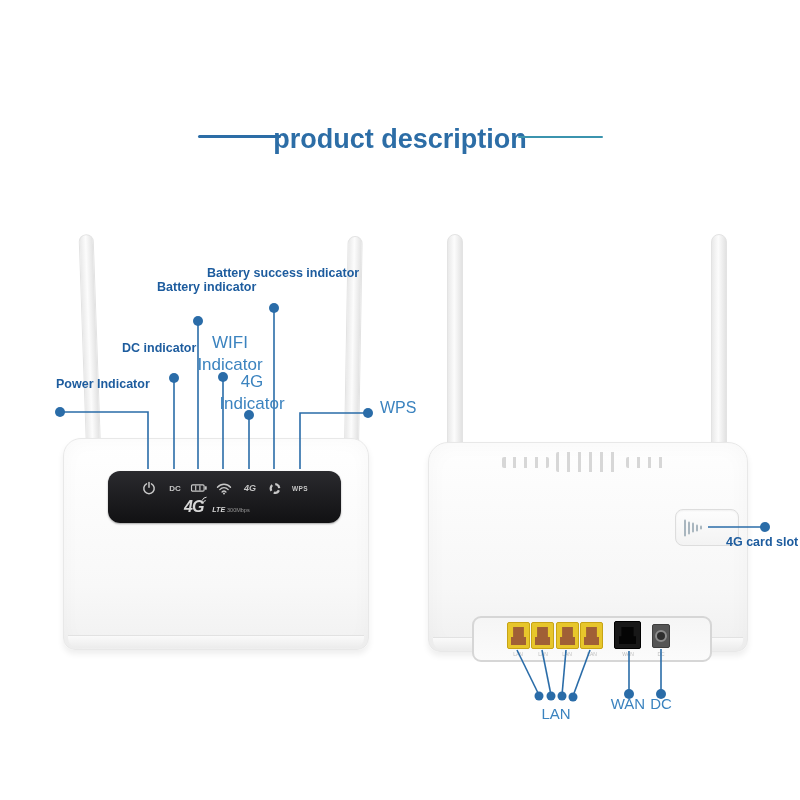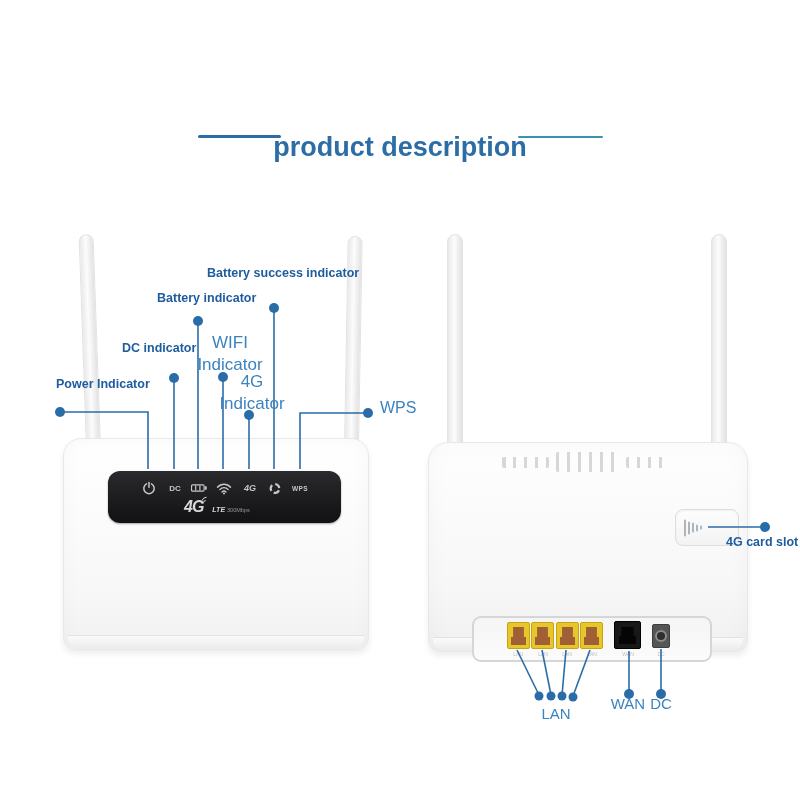--- a/index.html
+++ b/index.html
@@ -1,20 +1,20 @@
 <!DOCTYPE html>
 <html><head>
 <meta charset="utf-8">
 <style>
   html,body{margin:0;padding:0;background:#fff;}
   .canvas{position:relative;width:800px;height:800px;background:#ffffff;
           font-family:"Liberation Sans",sans-serif;overflow:hidden;}
 
   
-  .title{position:absolute;left:0;top:114px;width:800px;text-align:center;
+  .title{position:absolute;left:0;top:106px;width:800px;text-align:center;
          font-size:27px;font-weight:bold;color:#2c6da6;letter-spacing:0;}
   .rule{position:absolute;border-radius:2px;}
   .rule-left{left:198px;top:135px;width:83px;height:3px;background:#2c6da6;}
   .rule-right{left:518px;top:136px;width:85px;height:2px;background:#3b94ae;}
 
   
   .ant{position:absolute;background:linear-gradient(90deg,#e9e9e9,#fcfcfc 45%,#e2e2e2);
        border:1px solid #e3e3e3;border-radius:8px 8px 4px 4px;z-index:1;}
   .ant-fl{left:86px;top:234px;width:13px;height:212px;transform:rotate(-2deg);transform-origin:bottom center;}
   .ant-fr{left:344px;top:236px;width:13px;height:210px;transform:rotate(1deg);transform-origin:bottom center;}
@@ -224,21 +224,21 @@
       <circle cx="551" cy="696" r="4.5"></circle>
       <circle cx="562" cy="696" r="4.5"></circle>
       <circle cx="573" cy="697" r="4.5"></circle>
       <circle cx="629" cy="694" r="5"></circle>
       <circle cx="661" cy="694" r="5"></circle>
     </g>
   </svg>
 
   <div class="lbl" style="left:16px;top:377px;padding-left:40px;">Power Indicator</div>
   <div class="lbl" style="left:122px;top:341px;">DC indicator</div>
-  <div class="lbl" style="left:157px;top:291px;">Battery indicator</div>
+  <div class="lbl" style="left:157px;top:280px;">Battery indicator</div>
   <div class="lbl" style="left:207px;top:266px;">Battery success indicator</div>
   <div class="lbl-light lbl-wifi">
     <span>WIFI</span>
     <span>Indicator</span>
   </div>
   <div class="lbl-light lbl-4g">
     <span>4G</span>
     <span>Indicator</span>
   </div>
   <div class="lbl-light lbl-wps">WPS</div>

